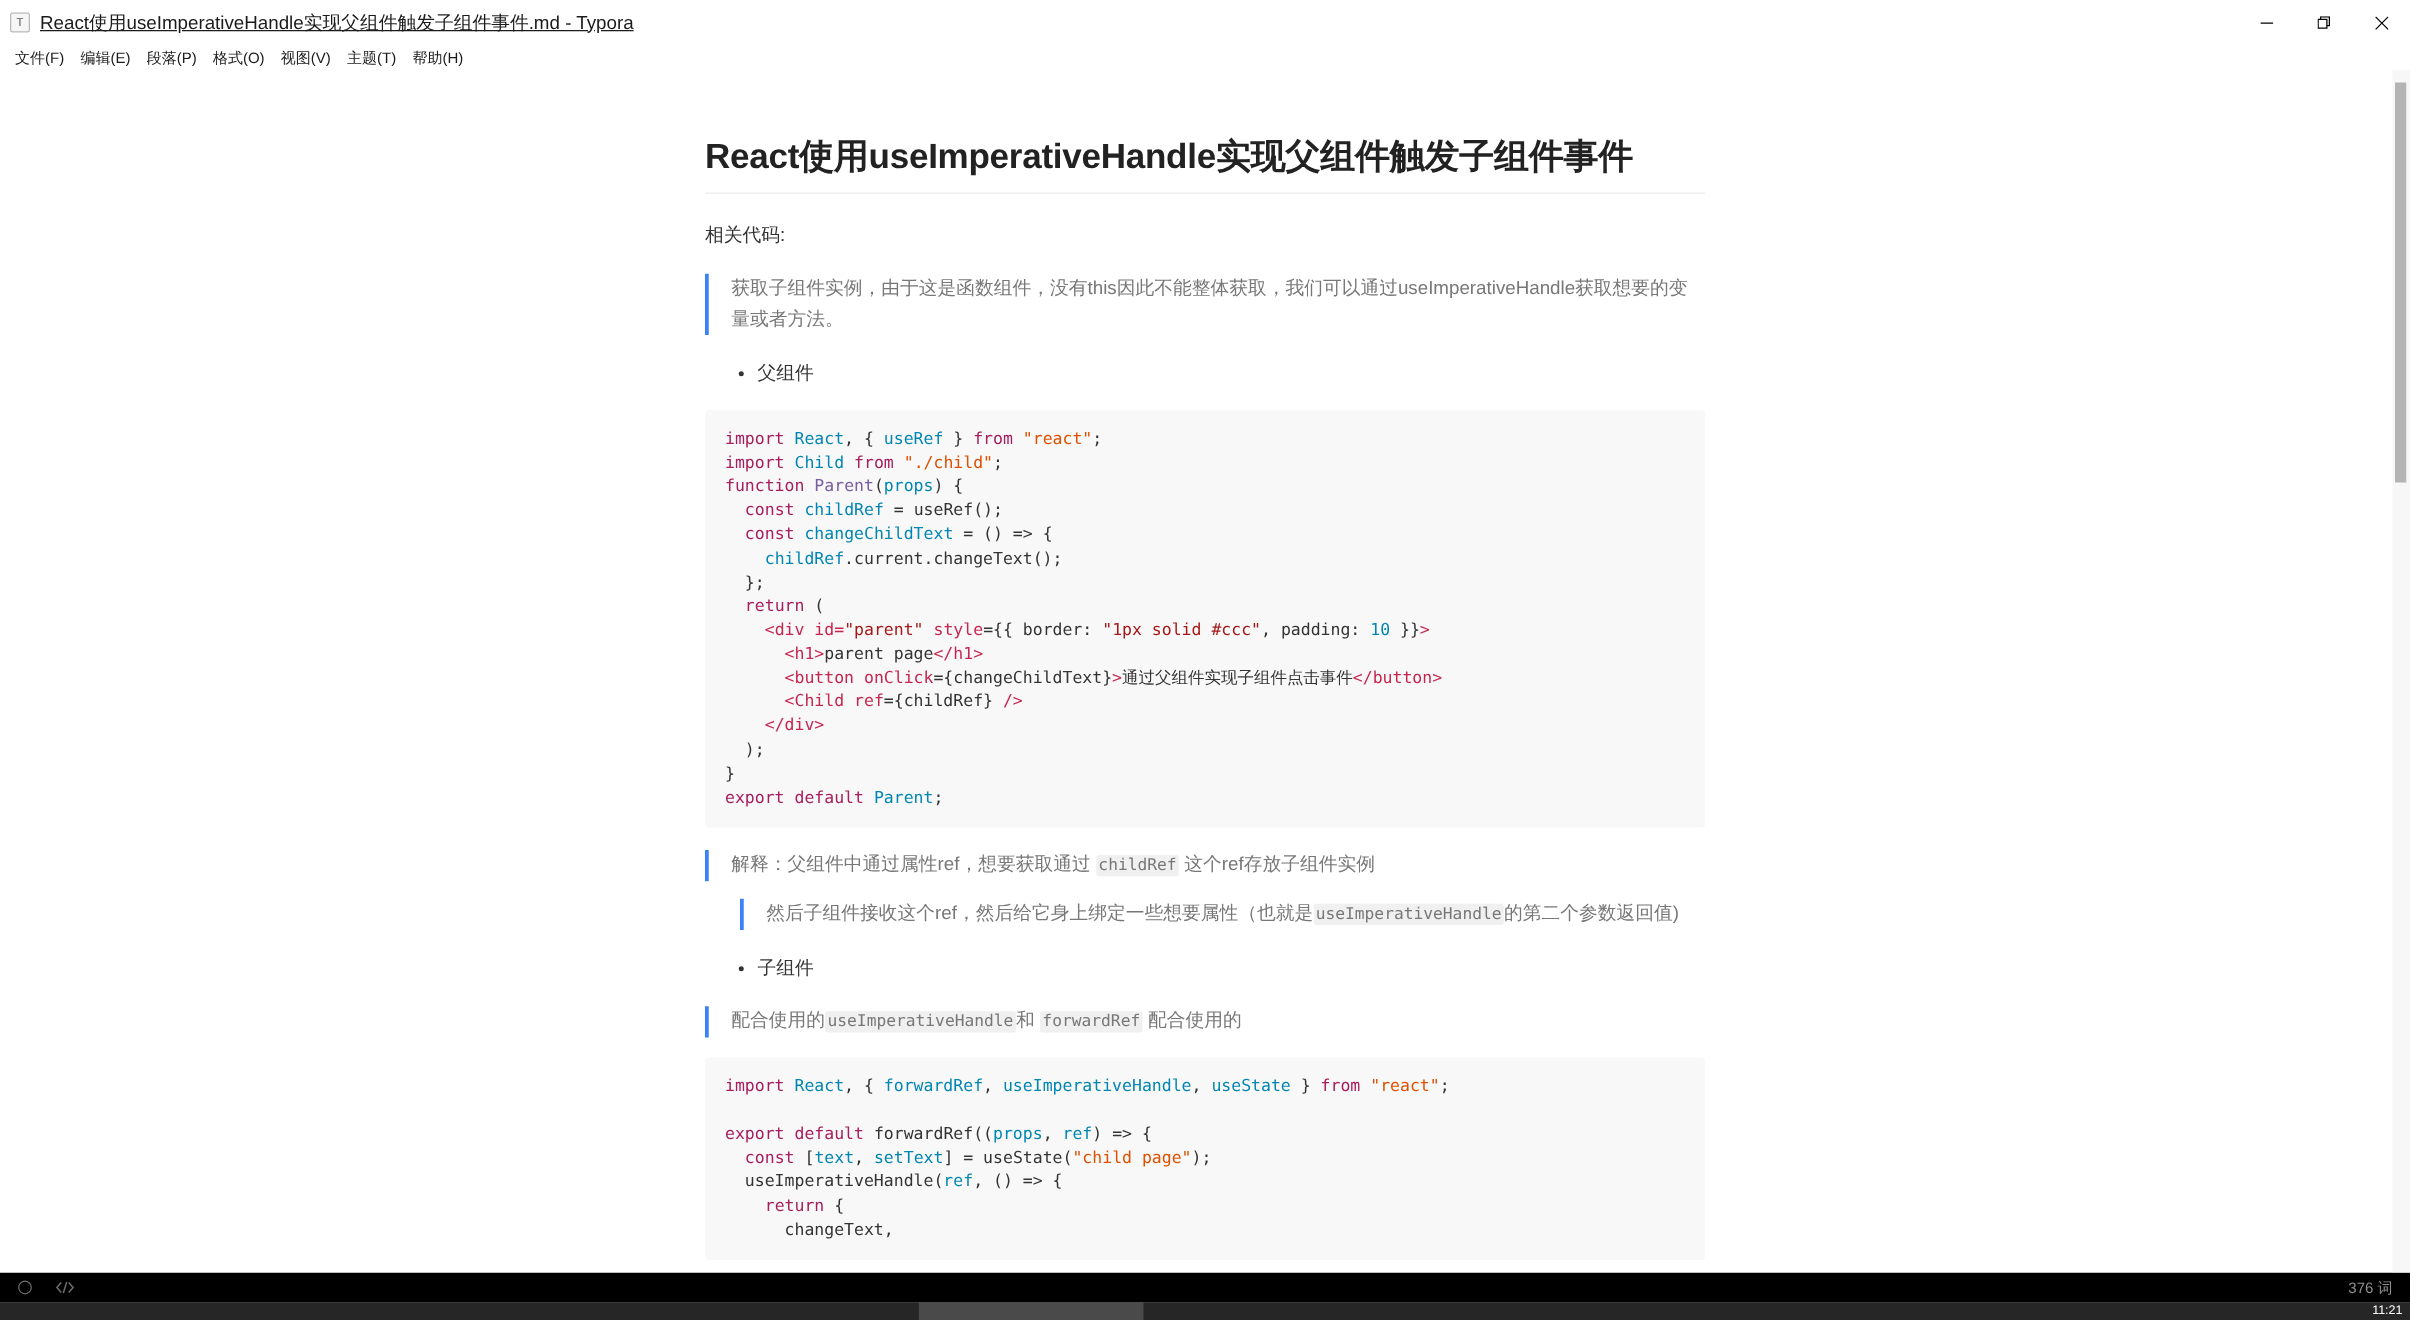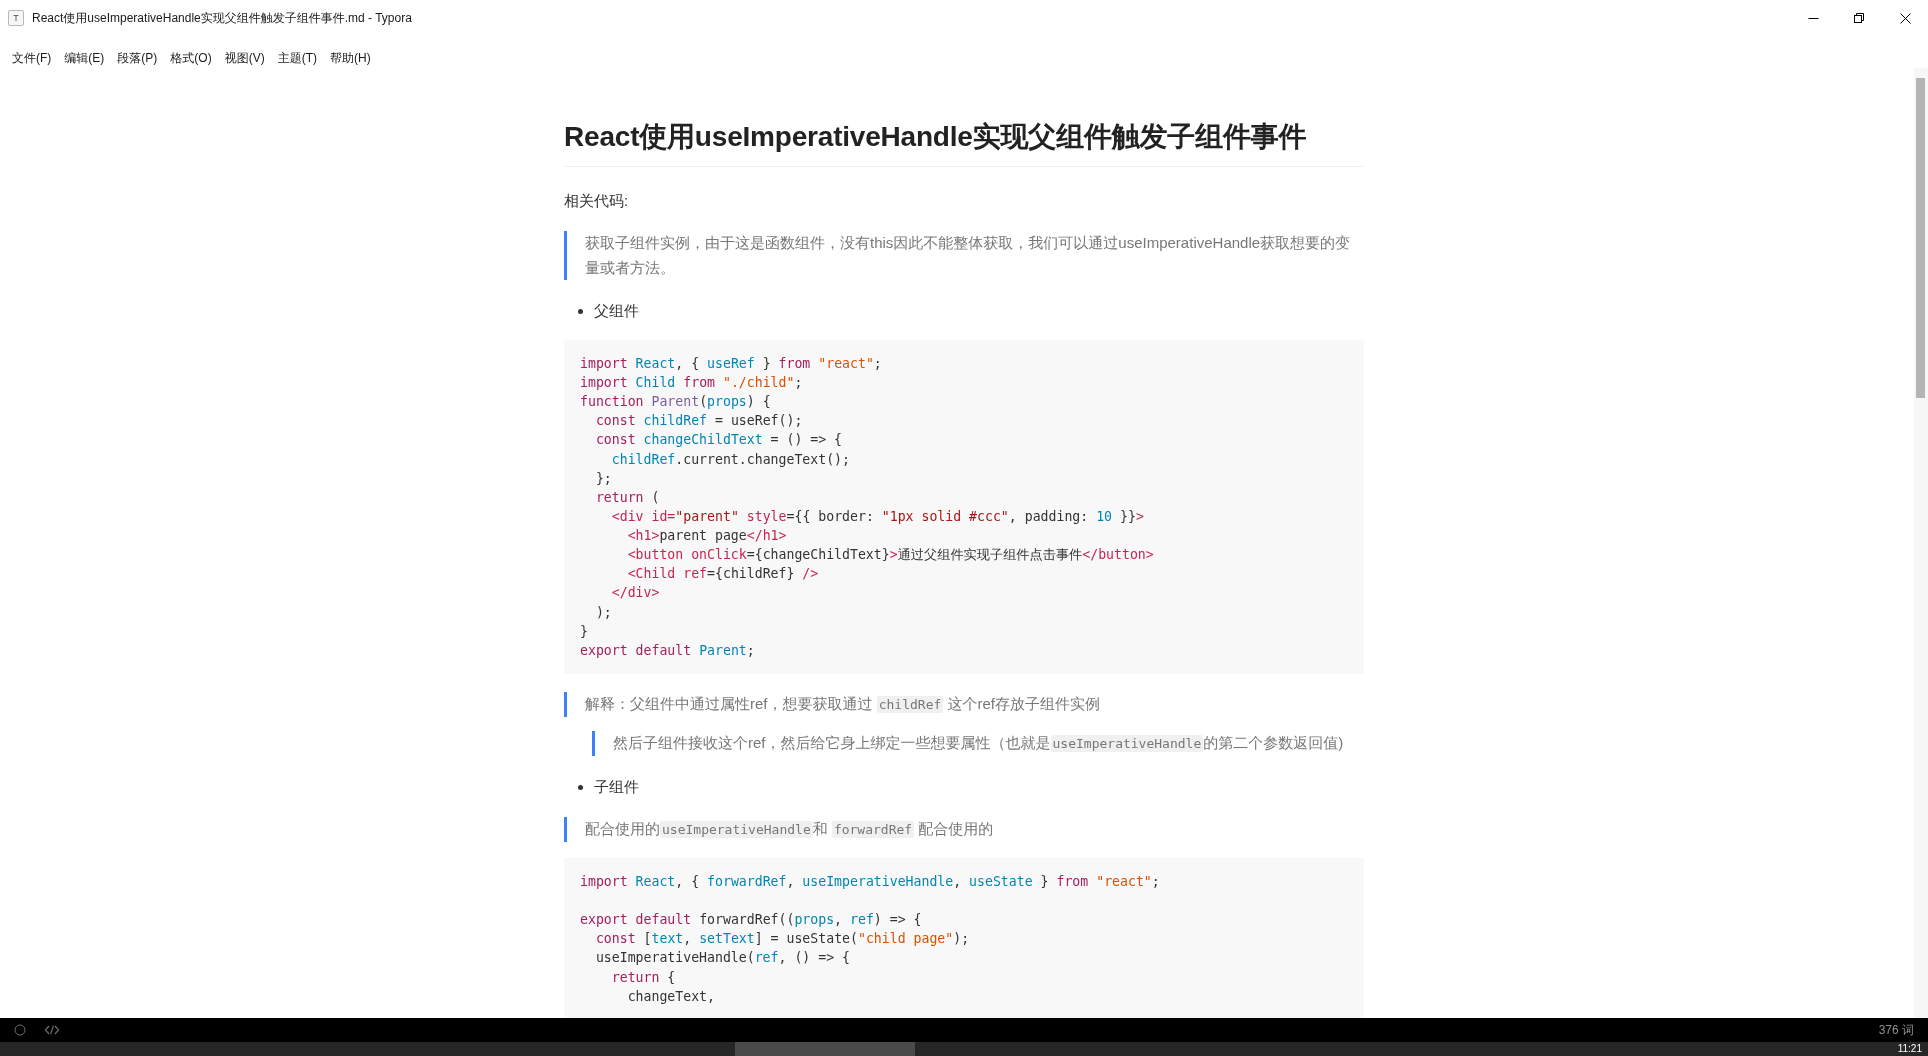--- a/index.html
+++ b/index.html
@@ -34,44 +34,44 @@
     border: 1px solid #b9b9b9;
     border-radius: 2px;
     font-size: 9px;
     line-height: 14px;
     text-align: center;
     color: #555;
     background: #f6f6f6;
     flex: 0 0 auto;
   }
   .tb-title {
-    font-size: 12px;
+    font-size: 15px;
     color: #1b1b1b;
     white-space: nowrap;
     letter-spacing: 0px;
+    text-decoration: underline;
   }
   .tb-spacer { flex: 1 1 auto; }
   .win-btns { display: flex; height: 36px; }
   .win-btn {
     width: 46px; height: 36px;
     display: flex; align-items: center; justify-content: center;
     cursor: default;
   }
   .win-btn svg { display: block; }
 
   
   .menubar {
     height: 20px;
     min-height: 20px;
     display: flex;
     align-items: center;
     padding-left: 6px;
     background: #ffffff;
     user-select: none;
-    margin-top: 12px;
   }
   .menu-item {
     font-size: 12px;
     color: #1b1b1b;
     padding: 2px 7px 2px 6px;
     white-space: nowrap;
     cursor: default;
     line-height: 16px;
   }
 
@@ -133,21 +133,21 @@
   }
 
   ul.md-list {
     margin: 18px 0 0 0;
     padding-left: 30px;
     list-style: disc;
   }
   ul.md-list li {
     font-size: 15px;
     color: #333;
-    margin: 0;
+    margin: 12px;
     line-height: 1.7;
   }
 
   pre.codeblock {
     margin: 16px 0 0 0;
     background: #f8f8f8;
     border-radius: 3px;
     padding: 14px 16px 14px 16px;
     font-family: "DejaVu Sans Mono", "Liberation Mono", monospace;
     font-size: 13.2px;

